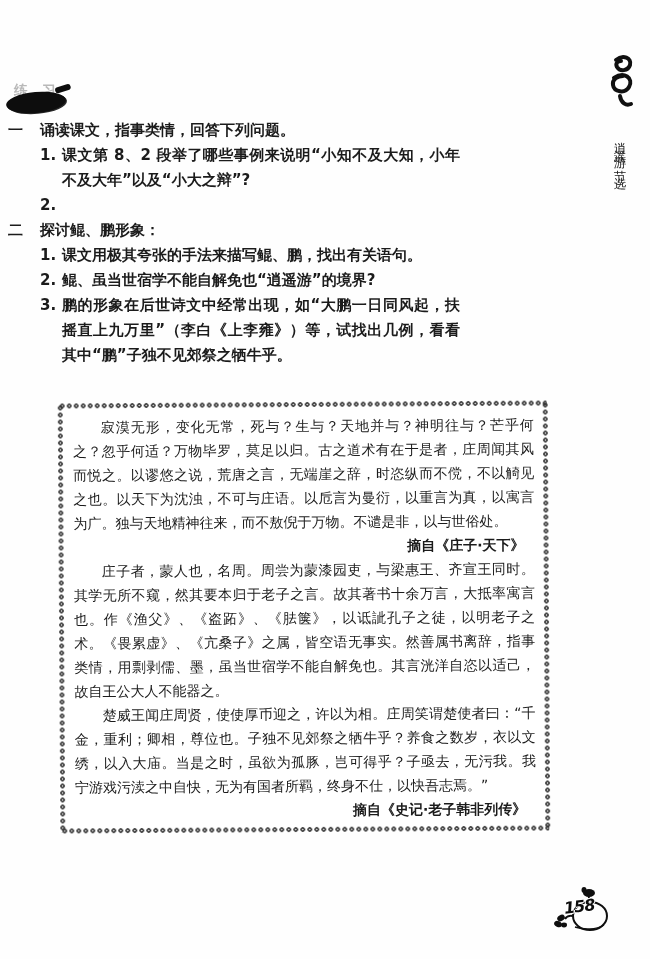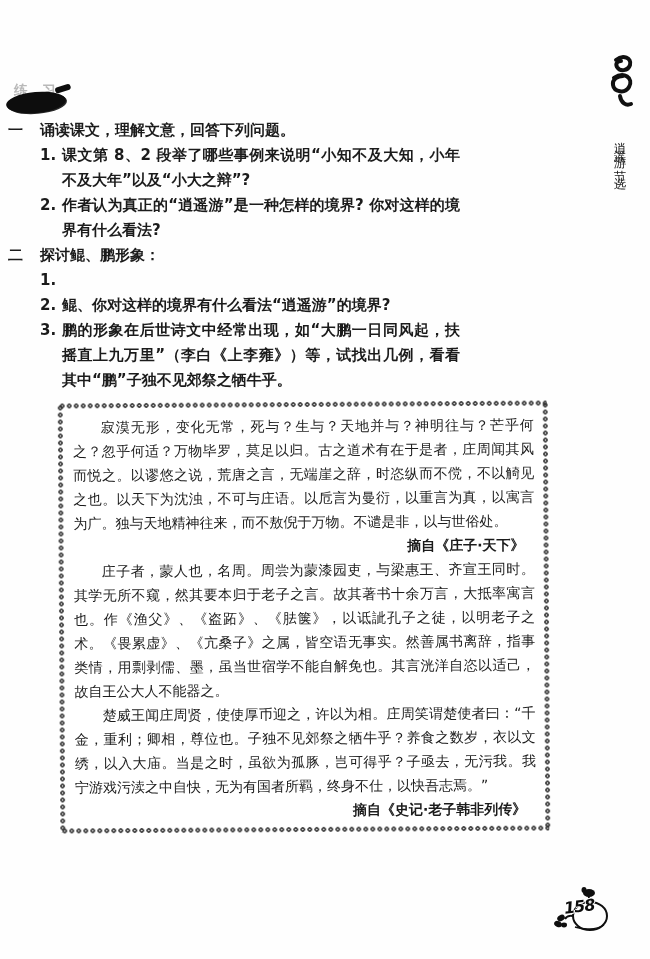--- a/index.html
+++ b/index.html
@@ -81,40 +81,40 @@
 <body>
 
 <div class="blob-wrap">
   <span class="blob-ghost">练习</span>
   <span class="blob"></span>
 </div>
 
 <div class="main">
   <div class="sec">
     <span class="marker">一</span>
-    <span class="stitle">诵读课文，理解文意，回答下列问题。</span>
+    <span class="stitle">诵读课文，指事类情，回答下列问题。</span>
   </div>
   <div class="item">
     <span class="inum">1.</span>
     <span class="itext">课文第 8、2 段举了哪些事例来说明“小知不及大知，小年不及大年”以及“小大之辩”?</span>
   </div>
   <div class="item">
     <span class="inum">2.</span>
-    <span class="itext">作者认为真正的“逍遥游”是一种怎样的境界? 你对这样的境界有什么看法?</span>
   </div>
   <div class="sec">
     <span class="marker">二</span>
     <span class="stitle">探讨鲲、鹏形象：</span>
   </div>
   <div class="item">
     <span class="inum">1.</span>
+    <span class="itext">课文用极其夸张的手法来描写鲲、鹏，找出有关语句。</span>
   </div>
   <div class="item">
     <span class="inum">2.</span>
-    <span class="itext">鲲、你对这样的境界有什么看法“逍遥游”的境界?</span>
+    <span class="itext">鲲、虽当世宿学不能自解免也“逍遥游”的境界?</span>
   </div>
   <div class="item">
     <span class="inum">3.</span>
     <span class="itext">鹏的形象在后世诗文中经常出现，如“大鹏一日同风起，扶摇直上九万里”（李白《上李雍》）等，试找出几例，看看其中“鹏”子独不见郊祭之牺牛乎。</span>
   </div>
 </div>
 
 <div class="xbox">
   <span class="edge h top"></span>
   <span class="edge h bot"></span>

